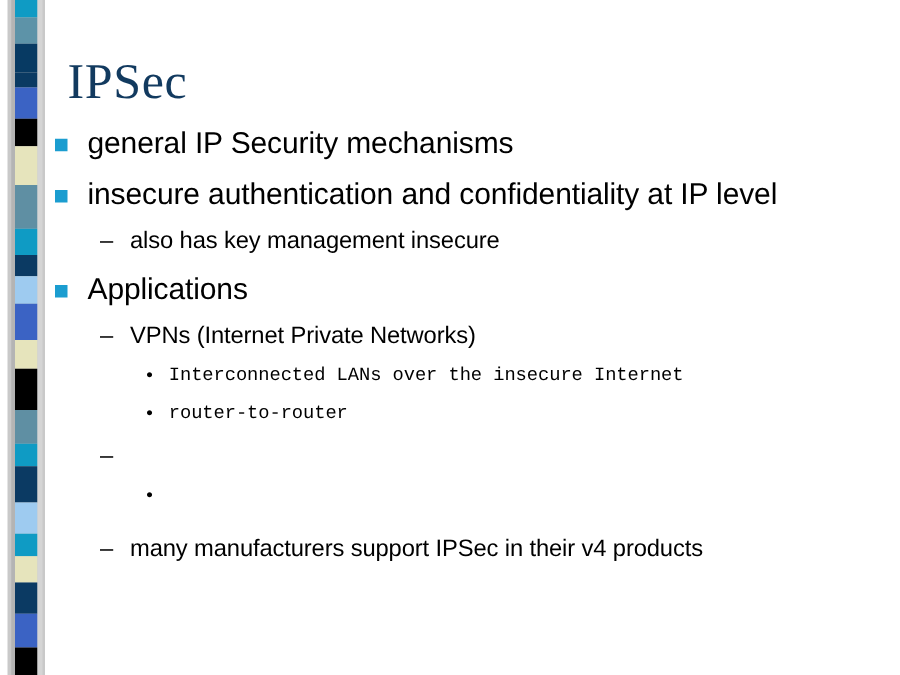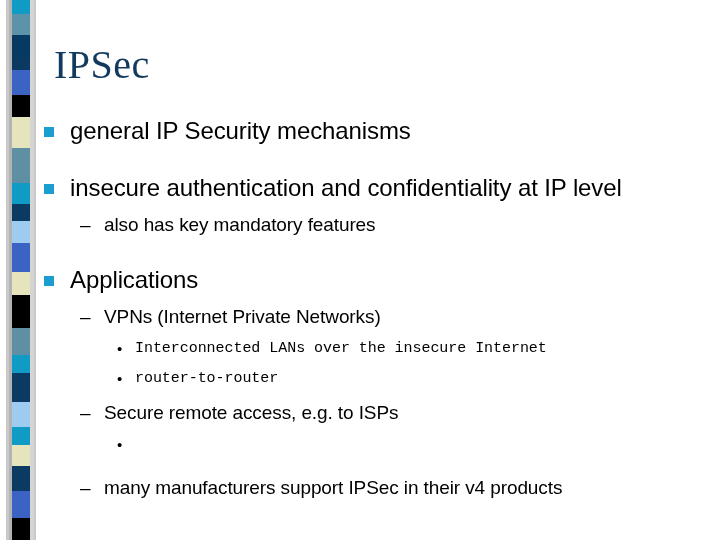--- a/index.html
+++ b/index.html
@@ -93,21 +93,21 @@
 
   .row {
     display: flex;
     align-items: flex-start;
     color: #000000;
   }
 
   
   .lvl1 {
     margin-left: 0px;
-    margin-top: 16px;
+    margin-top: 0px;
     align-items: center;
   }
   .lvl1 .marker {
     width: 26px;
     flex: none;
     display: flex;
     align-items: center;
     height: 31px;
   }
   .lvl1 .sq {
@@ -211,21 +211,21 @@
       <div class="sp-5"></div>
       <div class="row lvl1">
         <div class="marker">
           <span class="sq" style="background: rgb(27, 157, 208);"></span>
         </div>
         <div class="txt">insecure authentication and confidentiality at IP level</div>
       </div>
       <div class="sp-4"></div>
       <div class="row lvl2">
         <div class="marker">–</div>
-        <div class="txt">also has key mandatory features</div>
+        <div class="txt">also has key management insecure</div>
       </div>
       <div class="sp-5"></div>
       <div class="row lvl1">
         <div class="marker">
           <span class="sq" style="background: rgb(27, 157, 208);"></span>
         </div>
         <div class="txt">Applications</div>
       </div>
       <div class="sp-4"></div>
       <div class="row lvl2">
@@ -238,21 +238,20 @@
         <div class="txt">Interconnected LANs over the insecure Internet</div>
       </div>
       <div class="sp-3"></div>
       <div class="row lvl3">
         <div class="marker">•</div>
         <div class="txt">router-to-router</div>
       </div>
       <div class="sp-2"></div>
       <div class="row lvl2">
         <div class="marker">–</div>
-        <div class="txt">Secure remote access, e.g. to ISPs</div>
       </div>
       <div class="sp-3"></div>
       <div class="row lvl3">
         <div class="marker">•</div>
       </div>
       <div class="sp-5"></div>
       <div class="sp-4"></div>
       <div class="row lvl2">
         <div class="marker">–</div>
         <div class="txt">many manufacturers support IPSec in their v4 products</div>

